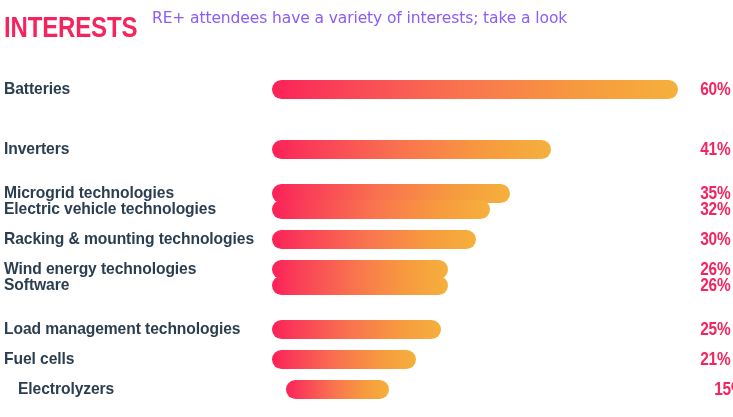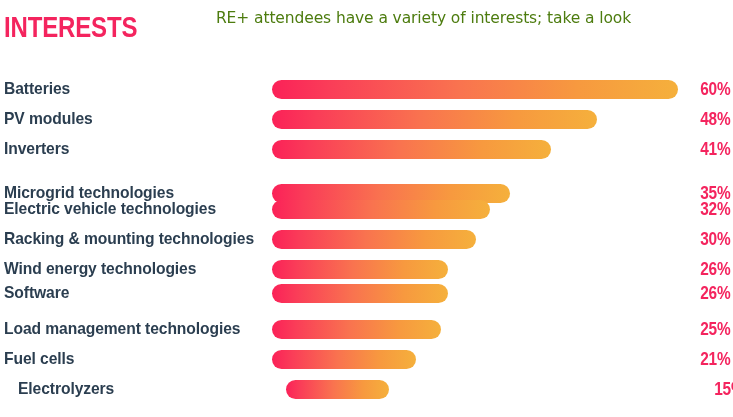--- a/index.html
+++ b/index.html
@@ -41,29 +41,28 @@
     line-height: 32px;
     letter-spacing: -0.2px;
     color: #f4245e;
     transform: scaleX(0.80);
     transform-origin: left top;
     white-space: nowrap;
   }
 
   .header-subtitle {
     position: absolute;
-    left: 136px;
+    left: 152px;
     top: 7px;
     width: 575px;
     font-family: "DejaVu Sans", sans-serif;
     font-size: 15.5px;
     line-height: 23px;
-    color: #4d7c0f;
+    color: #8b5cf6;
     letter-spacing: -0.1px;
-    text-align: center;
   }
   .header-subtitle .sub-line {
     display: block;
     white-space: nowrap;
   }
 
   
   .chart {
     position: absolute;
     left: 0;
@@ -142,27 +141,20 @@
   </div>
 
   <div class="chart" id="chart-body">
       <div class="bar-row" style="top: 0px;">
         <div class="row-label">Batteries</div>
         <div class="bar-track">
           <div class="bar-fill" style="width: 406px;"></div>
         </div>
         <div class="row-value">60%</div>
       </div>
-      <div class="bar-row" style="top: 30px;">
-        <div class="row-label">PV modules</div>
-        <div class="bar-track">
-          <div class="bar-fill" style="width: 325px;"></div>
-        </div>
-        <div class="row-value">48%</div>
-      </div>
       <div class="bar-row" style="top: 60px;">
         <div class="row-label">Inverters</div>
         <div class="bar-track">
           <div class="bar-fill" style="width: 279px;"></div>
         </div>
         <div class="row-value">41%</div>
       </div>
       <div class="bar-row" style="top: 104px; text-decoration: underline;">
         <div class="row-label">Microgrid technologies</div>
         <div class="bar-track">
@@ -184,21 +176,21 @@
         </div>
         <div class="row-value">30%</div>
       </div>
       <div class="bar-row" style="top: 180px;">
         <div class="row-label">Wind energy technologies</div>
         <div class="bar-track">
           <div class="bar-fill" style="width: 176px;"></div>
         </div>
         <div class="row-value">26%</div>
       </div>
-      <div class="bar-row" style="top: 204px; text-decoration: underline;">
+      <div class="bar-row" style="top: 196px; text-decoration: underline;">
         <div class="row-label">Software</div>
         <div class="bar-track">
           <div class="bar-fill" style="width: 176px;"></div>
         </div>
         <div class="row-value">26%</div>
       </div>
       <div class="bar-row" style="top: 240px;">
         <div class="row-label">Load management technologies</div>
         <div class="bar-track">
           <div class="bar-fill" style="width: 169px;"></div>

